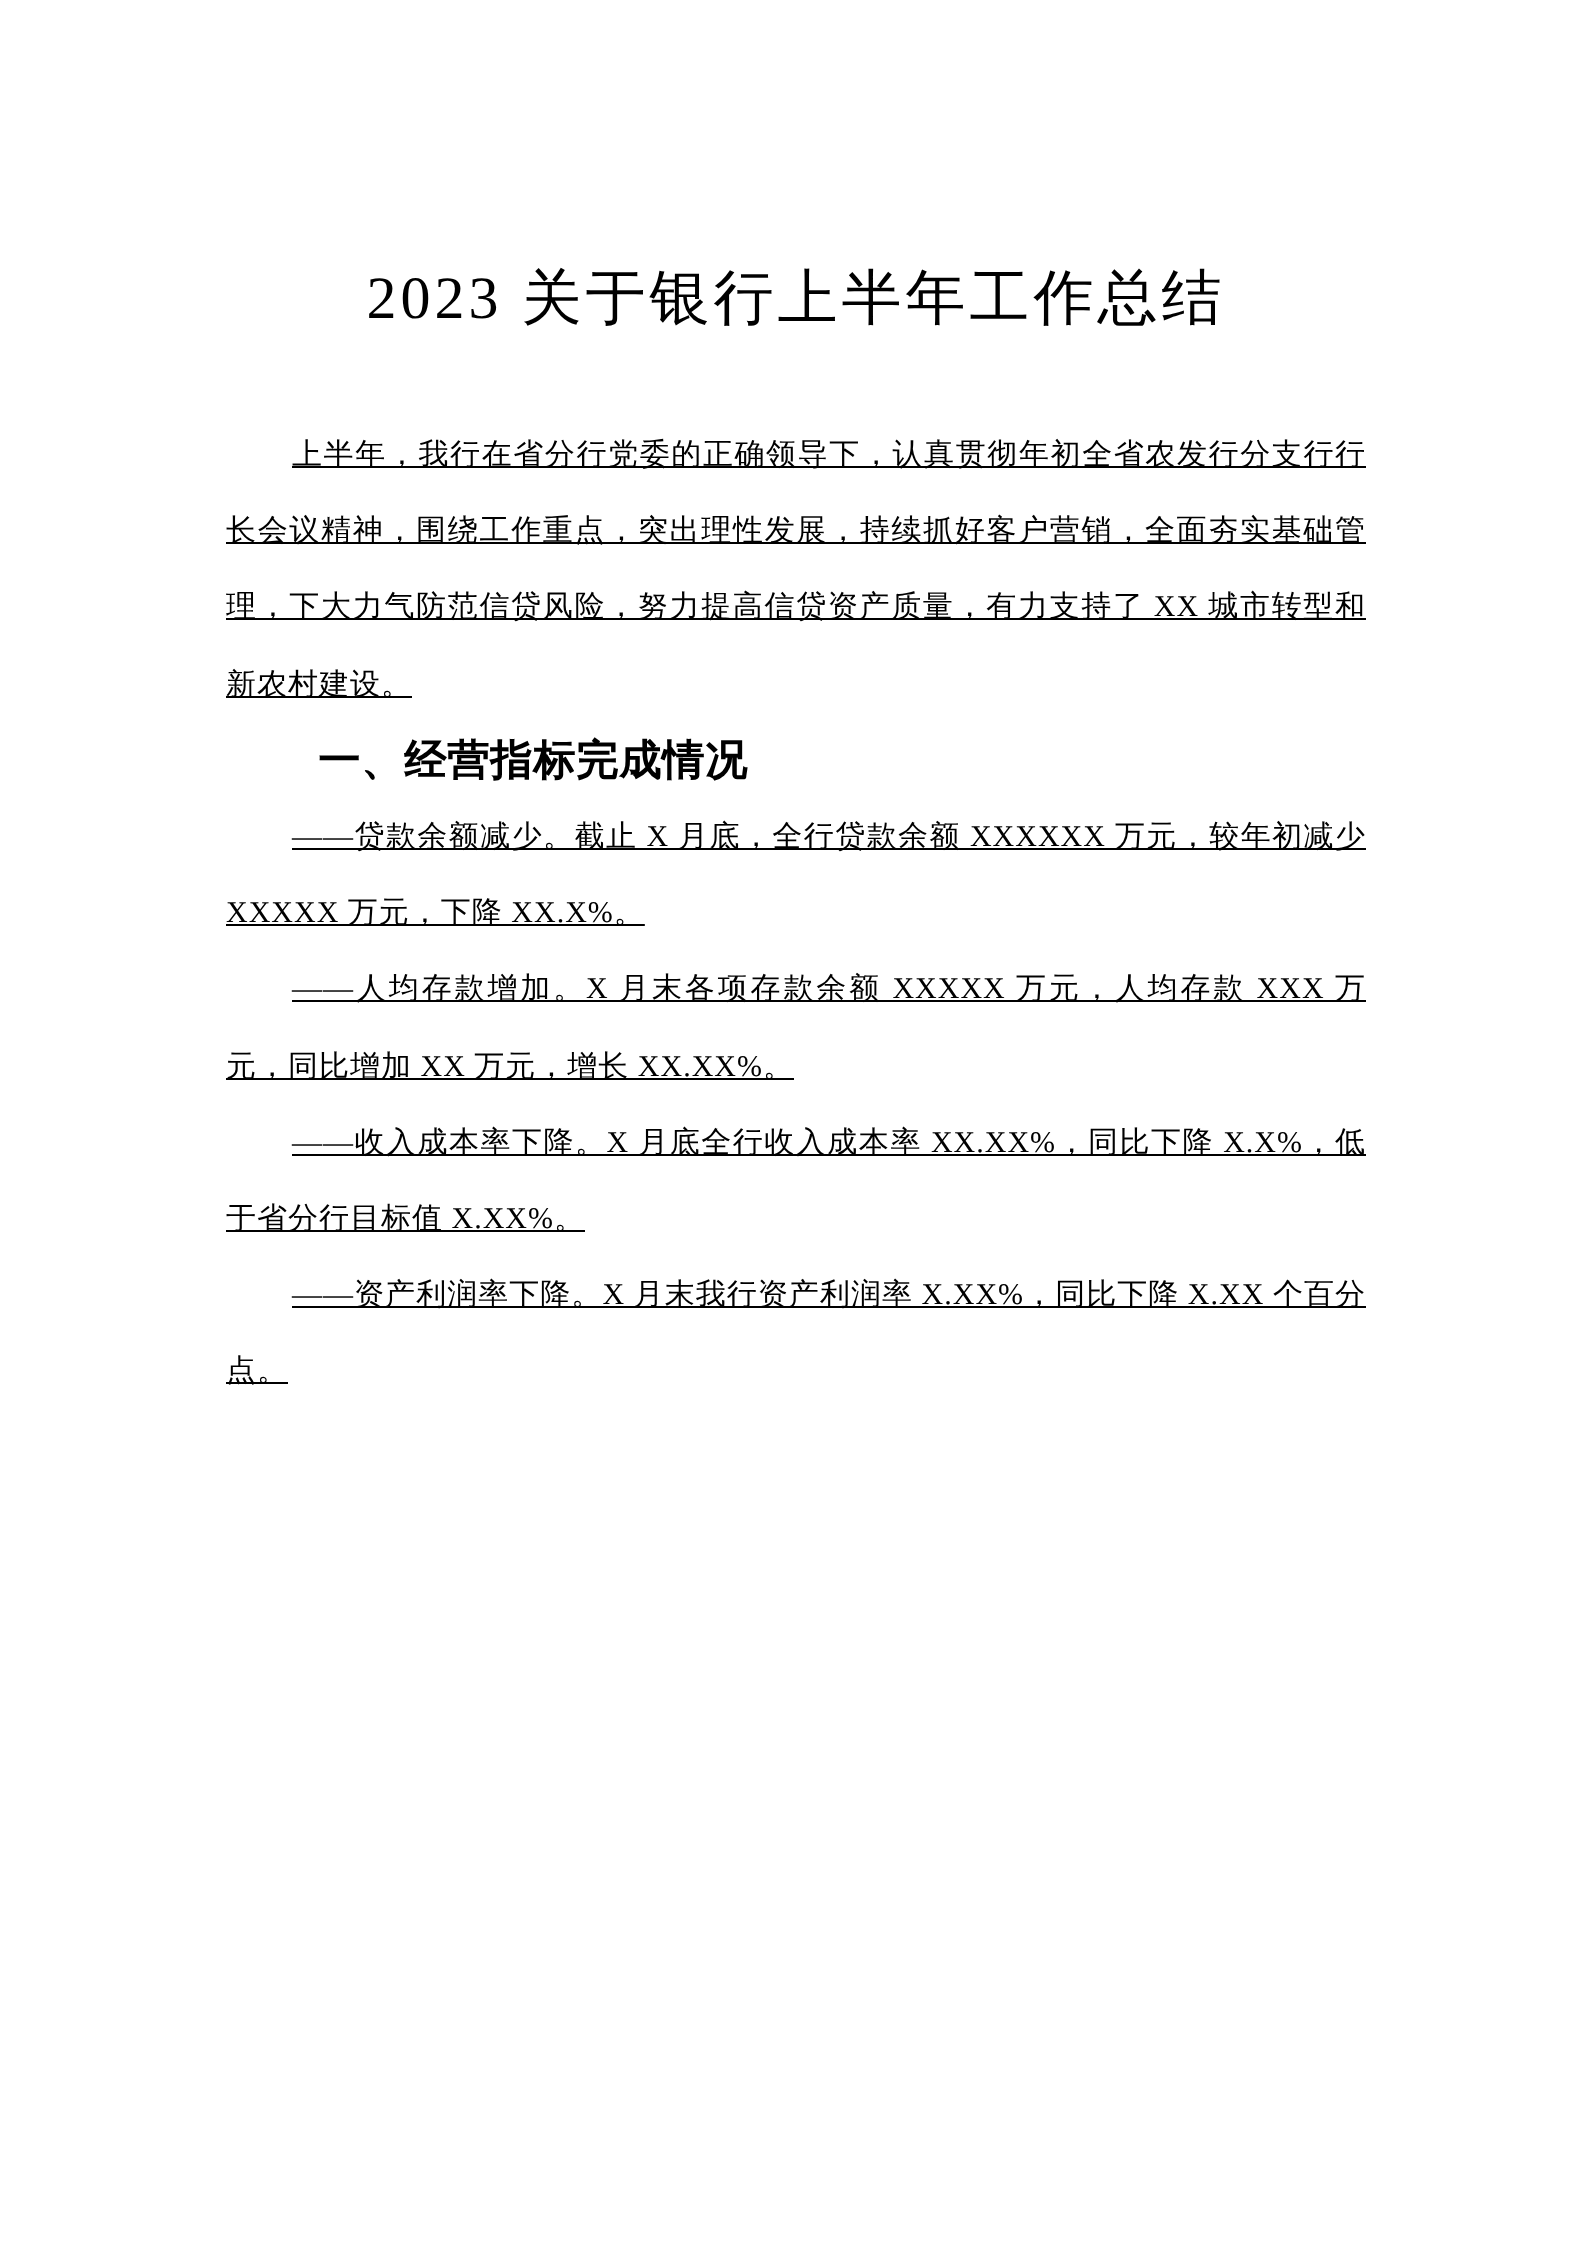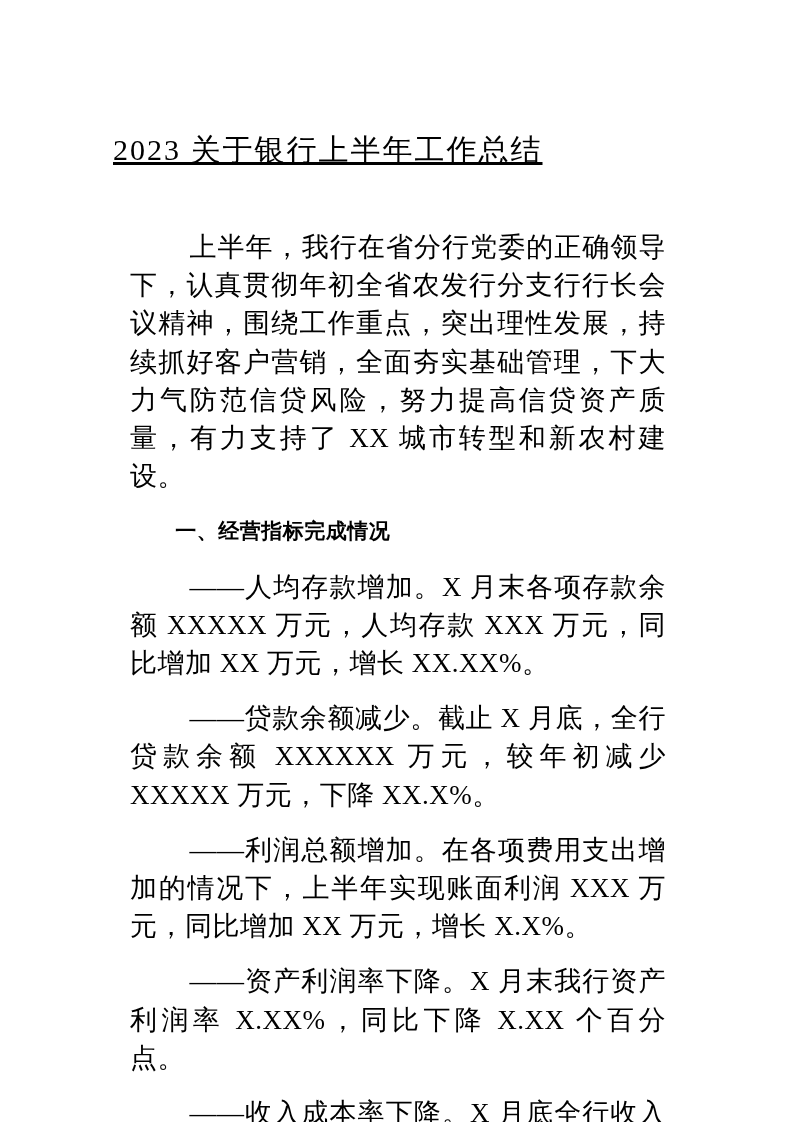--- a/index.html
+++ b/index.html
@@ -12,62 +12,62 @@
     width: 793px;
     height: 1122px;
     background: #ffffff;
     box-sizing: border-box;
     padding: 128px 110px 0 113px;
     color: #000000;
     font-family: "Liberation Serif", "DejaVu Serif", serif;
     overflow: hidden;
   }
   .title {
-    margin: 0 0 56px 0;
+    margin: 0 0 37px 0;
     font-size: 30px;
     line-height: 44px;
     font-weight: 500;
     letter-spacing: 2px;
+    text-align: center;
     font-family: "Liberation Serif", "DejaVu Serif", serif;
-    text-decoration: underline;
   }
   .para {
-    margin: 17px;
-    font-size: 27px;
+    margin: 0;
+    font-size: 15px;
     line-height: 38.2px;
     text-align: justify;
     text-justify: inter-character;
     text-indent: 2.2em;
     letter-spacing: 0.5px;
     word-break: normal;
+    text-decoration: underline;
   }
   .heading {
-    margin: 16px;
+    margin: 0;
     font-size: 21px;
     line-height: 38.2px;
     font-weight: bold;
     text-indent: 2.2em;
     letter-spacing: 0.5px;
     font-family: "Liberation Sans", "DejaVu Sans", sans-serif;
   }
 </style>
 </head>
 <body>
 
 <div class="page">
   <h1 class="title">2023 关于银行上半年工作总结</h1>
 
   <p class="para">上半年，我行在省分行党委的正确领导下，认真贯彻年初全省农发行分支行行长会议精神，围绕工作重点，突出理性发展，持续抓好客户营销，全面夯实基础管理，下大力气防范信贷风险，努力提高信贷资产质量，有力支持了 XX 城市转型和新农村建设。</p>
 
   <h2 class="heading">一、经营指标完成情况</h2>
 
 
+  <p class="para">——贷款余额减少。截止 X 月底，全行贷款余额 XXXXXX 万元，较年初减少 XXXXX 万元，下降 XX.X%。</p>
+
   <p class="para">——人均存款增加。X 月末各项存款余额 XXXXX 万元，人均存款 XXX 万元，同比增加 XX 万元，增长 XX.XX%。</p>
 
-  <p class="para">——贷款余额减少。截止 X 月底，全行贷款余额 XXXXXX 万元，较年初减少 XXXXX 万元，下降 XX.X%。</p>
-
-  <p class="para">——利润总额增加。在各项费用支出增加的情况下，上半年实现账面利润 XXX 万元，同比增加 XX 万元，增长 X.X%。</p>
 
 
+  <p class="para">——收入成本率下降。X 月底全行收入成本率 XX.XX%，同比下降 X.X%，低于省分行目标值 X.XX%。</p>
+
   <p class="para">——资产利润率下降。X 月末我行资产利润率 X.XX%，同比下降 X.XX 个百分点。</p>
-
-  <p class="para">——收入成本率下降。X 月底全行收入成本率 XX.XX%，同比下降 X.X%，低于省分行目标值 X.XX%。</p>
 </div>
 
 </body></html>

